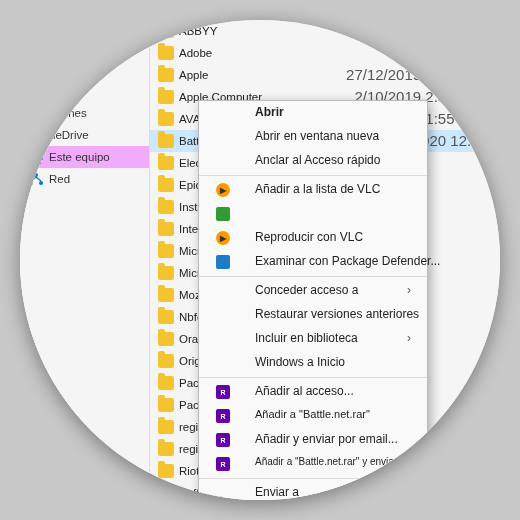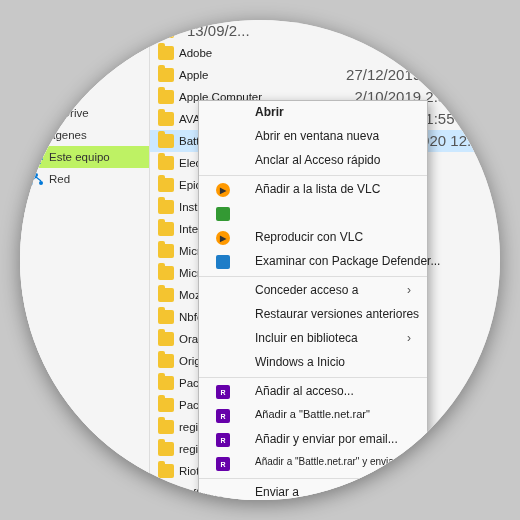--- a/index.html
+++ b/index.html
@@ -47,21 +47,21 @@
       display: flex;
       align-items: center;
       padding: 3px 8px;
       font-size: 11.5px;
       color: #333;
       cursor: pointer;
       white-space: nowrap;
     }
 
     .sidebar-item.active {
-      background: #bef264;
+      background: #f0abfc;
     }
 
     .sidebar-item .icon {
       width: 16px;
       height: 16px;
       margin-right: 5px;
       flex-shrink: 0;
     }
 
     
@@ -226,30 +226,30 @@
 
     <div class="sidebar">
       <div class="sidebar-item">
         <svg class="icon" viewBox="0 0 16 16" fill="#888">
             <circle cx="8" cy="8" r="3"></circle>
             <line x1="8" y1="1" x2="8" y2="5" stroke="#888" stroke-width="1.5"></line>
           </svg>
         <span>ntos</span>
       </div>
       <div class="sidebar-item">
+        <svg class="icon" viewBox="0 0 16 16" fill="#888">
+            <circle cx="8" cy="8" r="3"></circle>
+          </svg>
+        <span>ágenes</span>
+      </div>
+      <div class="sidebar-item">
         <svg class="icon" viewBox="0 0 16 16">
             <path d="M3 10 Q1 10 1 8 Q1 5 4 5 Q5 2 8 2 Q11 2 12 5 Q14 4 15 6 Q16 10 13 10Z" fill="#0078d7"></path>
           </svg>
         <span>neDrive</span>
-      </div>
-      <div class="sidebar-item">
-        <svg class="icon" viewBox="0 0 16 16" fill="#888">
-            <circle cx="8" cy="8" r="3"></circle>
-          </svg>
-        <span>ágenes</span>
       </div>
       <div class="sidebar-item active">
         <svg class="icon" viewBox="0 0 16 16">
             <rect x="1" y="2" width="14" height="9" rx="1" fill="#0078d7"></rect>
             <rect x="5" y="12" width="6" height="2" fill="#0078d7"></rect>
             <rect x="3" y="14" width="10" height="1" fill="#0078d7"></rect>
           </svg>
         <span>Este equipo</span>
       </div>
       <div class="sidebar-item">
@@ -262,20 +262,21 @@
           </svg>
         <span>Red</span>
       </div>
     </div>
 
     <div class="file-list">
       <div class="file-rows">
 
         <div class="file-row">
           <div class="folder-icon"></div>
+          <span class="file-name">ABBYY</span>
           <span class="file-date">13/09/2...</span>
         </div>
         <div class="file-row">
           <div class="folder-icon"></div>
           <span class="file-name">Adobe</span>
           <span class="file-date">8/09/2019 2:4...</span>
         </div>
         <div class="file-row">
           <div class="folder-icon"></div>
           <span class="file-name">Apple</span>

